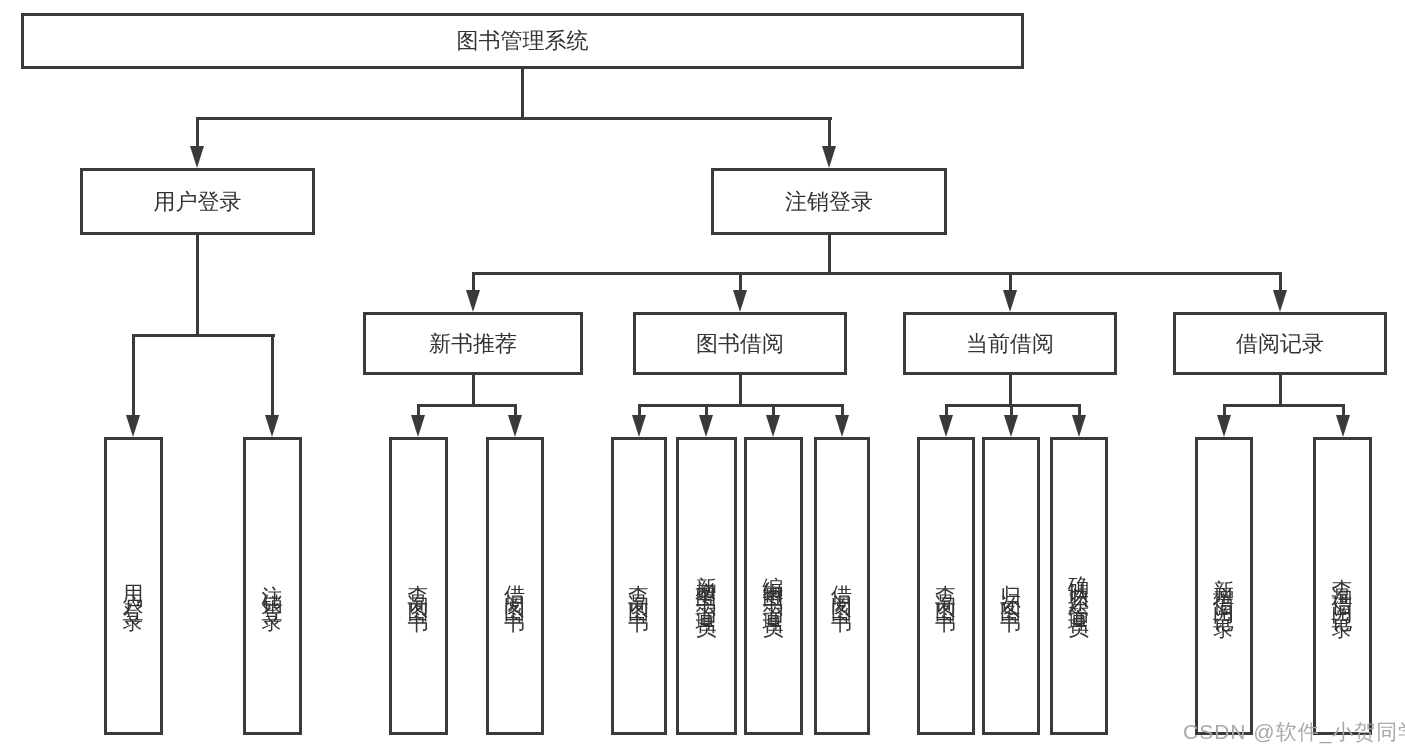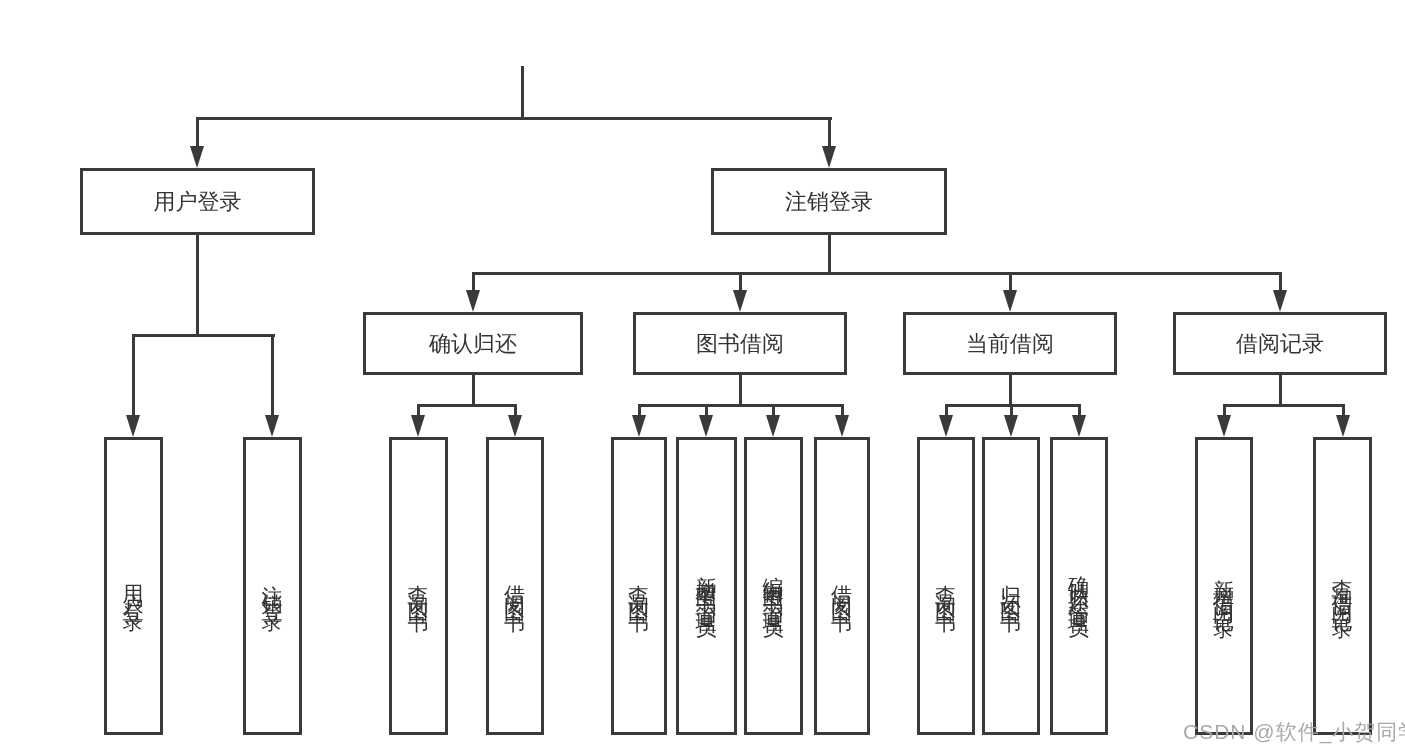--- a/index.html
+++ b/index.html
@@ -54,26 +54,27 @@
     letter-spacing: 1px;
     z-index: 5;
     white-space: nowrap;
   }
 </style>
 </head>
 <body>
 
 <div class="stage">
 
+  <div class="node" style="left:21px; top:13px; width:1003px; height:56px;">图书管理系统</div>
 
   <div class="node" style="left:80px; top:168px; width:235px; height:67px;">用户登录</div>
 
   <div class="node" style="left:711px; top:168px; width:236px; height:67px;">注销登录</div>
 
-  <div class="node" style="left:363px; top:312px; width:220px; height:63px;">确认归还</div>
+  <div class="node" style="left:363px; top:312px; width:220px; height:63px;">新书推荐</div>
 
   <div class="node" style="left:903px; top:312px; width:214px; height:63px;">当前借阅</div>
 
   <div class="node" style="left:633px; top:312px; width:214px; height:63px;">图书借阅</div>
 
   <div class="node" style="left:1173px; top:312px; width:214px; height:63px;">借阅记录</div>
 
   <div class="node leaf" style="left:104px; top:437px; width:59px; height:298px;">用户登录</div>
   <div class="node leaf" style="left:243px; top:437px; width:59px; height:298px;">注销登录</div>
 

